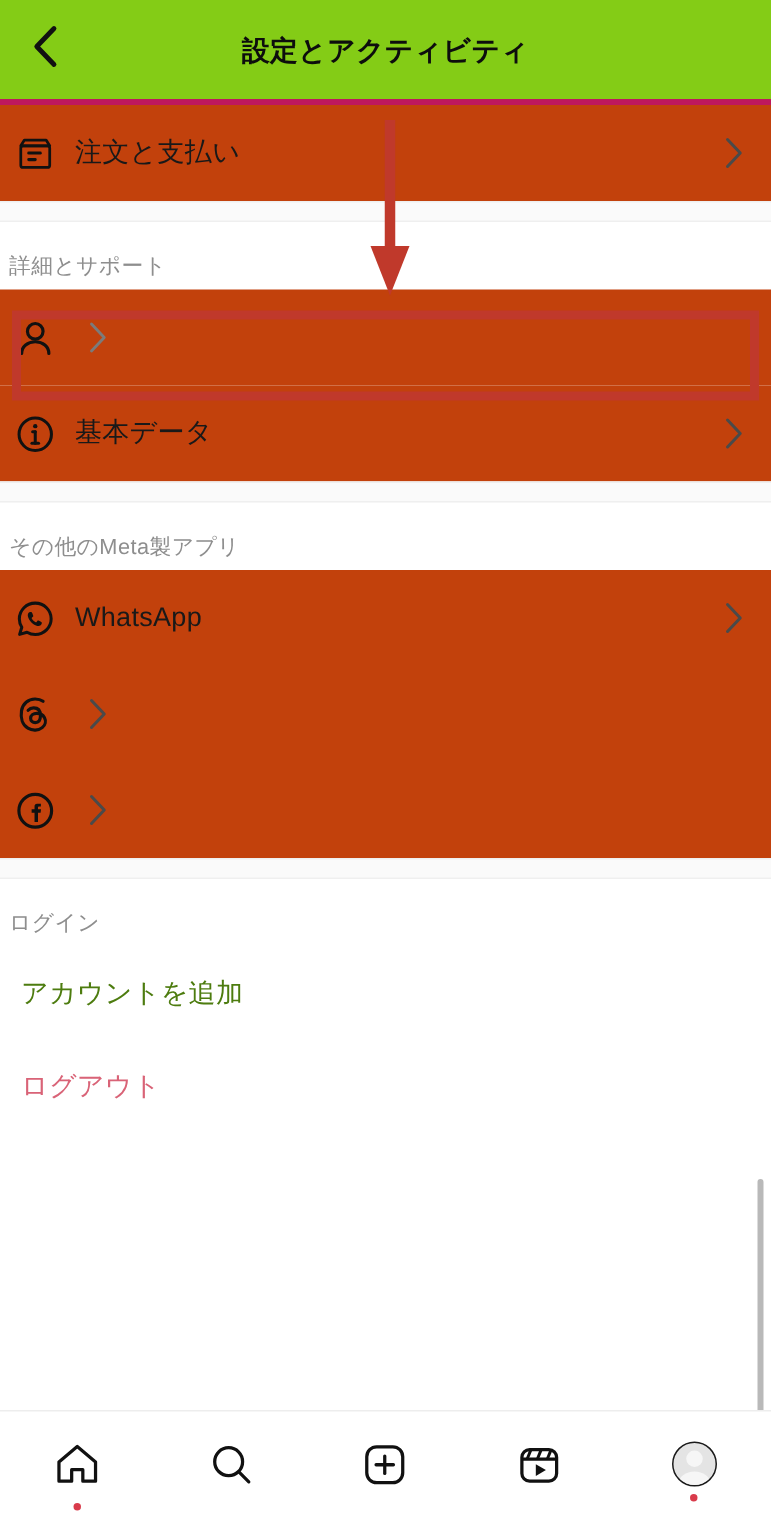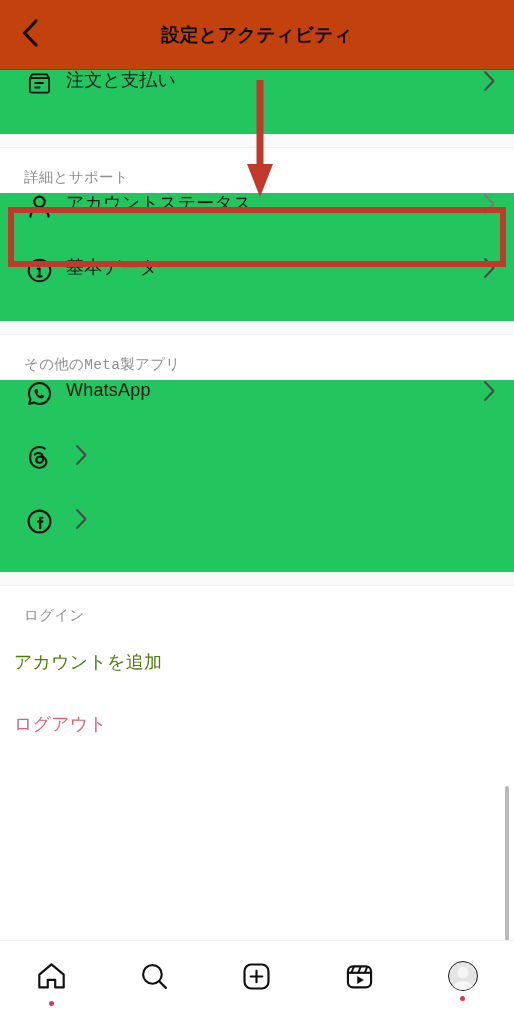--- a/index.html
+++ b/index.html
@@ -25,22 +25,22 @@
     background: #ffffff;
     overflow: hidden;
   }
 
   
   .header {
     position: relative;
     height: 70px;
     display: flex;
     align-items: center;
-    border-bottom: 1px solid #be185d;
-    background: #c2410c;
+    border-bottom: 4px solid #be185d;
+    background: #84cc16;
   }
   .back-btn {
     position: absolute;
     left: 10px;
     top: 50%;
     transform: translateY(-50%);
     width: 40px;
     height: 40px;
     display: flex;
     align-items: center;
@@ -56,24 +56,24 @@
     color: #0d0d0d;
   }
 
   
   .list-area {
     position: relative;
   }
 
   .row {
     display: flex;
-    align-items: flex-start;
+    align-items: center;
     height: 64px;
-    padding: 0 18px 0 20px;
-    background: #22c55e;
+    padding: 0 18px 0 4px;
+    background: #c2410c;
     cursor: pointer;
   }
   .row .icon-slot {
     width: 46px;
     min-width: 46px;
     display: flex;
     align-items: center;
     justify-content: flex-start;
     padding-left: 6px;
   }
@@ -87,23 +87,22 @@
   .row .chev {
     width: 22px;
     display: flex;
     align-items: center;
     justify-content: flex-end;
   }
 
   .section-header {
     font-size: 14.5px;
     color: #8e8e8e;
-    padding: 20px 0 6px 24px;
+    padding: 20px 0 6px 6px;
     letter-spacing: 0.3px;
-    font-family: Liberation Mono, monospace;
   }
 
   .band {
     height: 14px;
     background: #fafafa;
     border-top: 1px solid #efefef;
     border-bottom: 1px solid #efefef;
   }
 
   .plain-row {
@@ -256,21 +255,20 @@
 
 
 
     <div class="row">
       <div class="icon-slot">
         <svg width="27" height="27" viewBox="0 0 28 28" fill="none" aria-hidden="true">
           <circle cx="14" cy="9.2" r="5.4" stroke="#111" stroke-width="2.2"></circle>
           <path d="M4.6 24.5 C4.6 19.6 8.8 16.4 14 16.4 C19.2 16.4 23.4 19.6 23.4 24.5" stroke="#111" stroke-width="2.2" stroke-linecap="round"></path>
         </svg>
       </div>
-      <div class="row-label">アカウントステータス</div>
       <div class="chev">
         <svg width="13" height="22" viewBox="0 0 13 22" fill="none" aria-hidden="true">
           <path d="M2 2 L10.5 11 L2 20" stroke="#7b7b7b" stroke-width="1.9" stroke-linecap="round" stroke-linejoin="round"></path>
         </svg>
       </div>
     </div>
 
     <div class="row">
       <div class="icon-slot">
         <svg width="27" height="27" viewBox="0 0 28 28" fill="none" aria-hidden="true">

